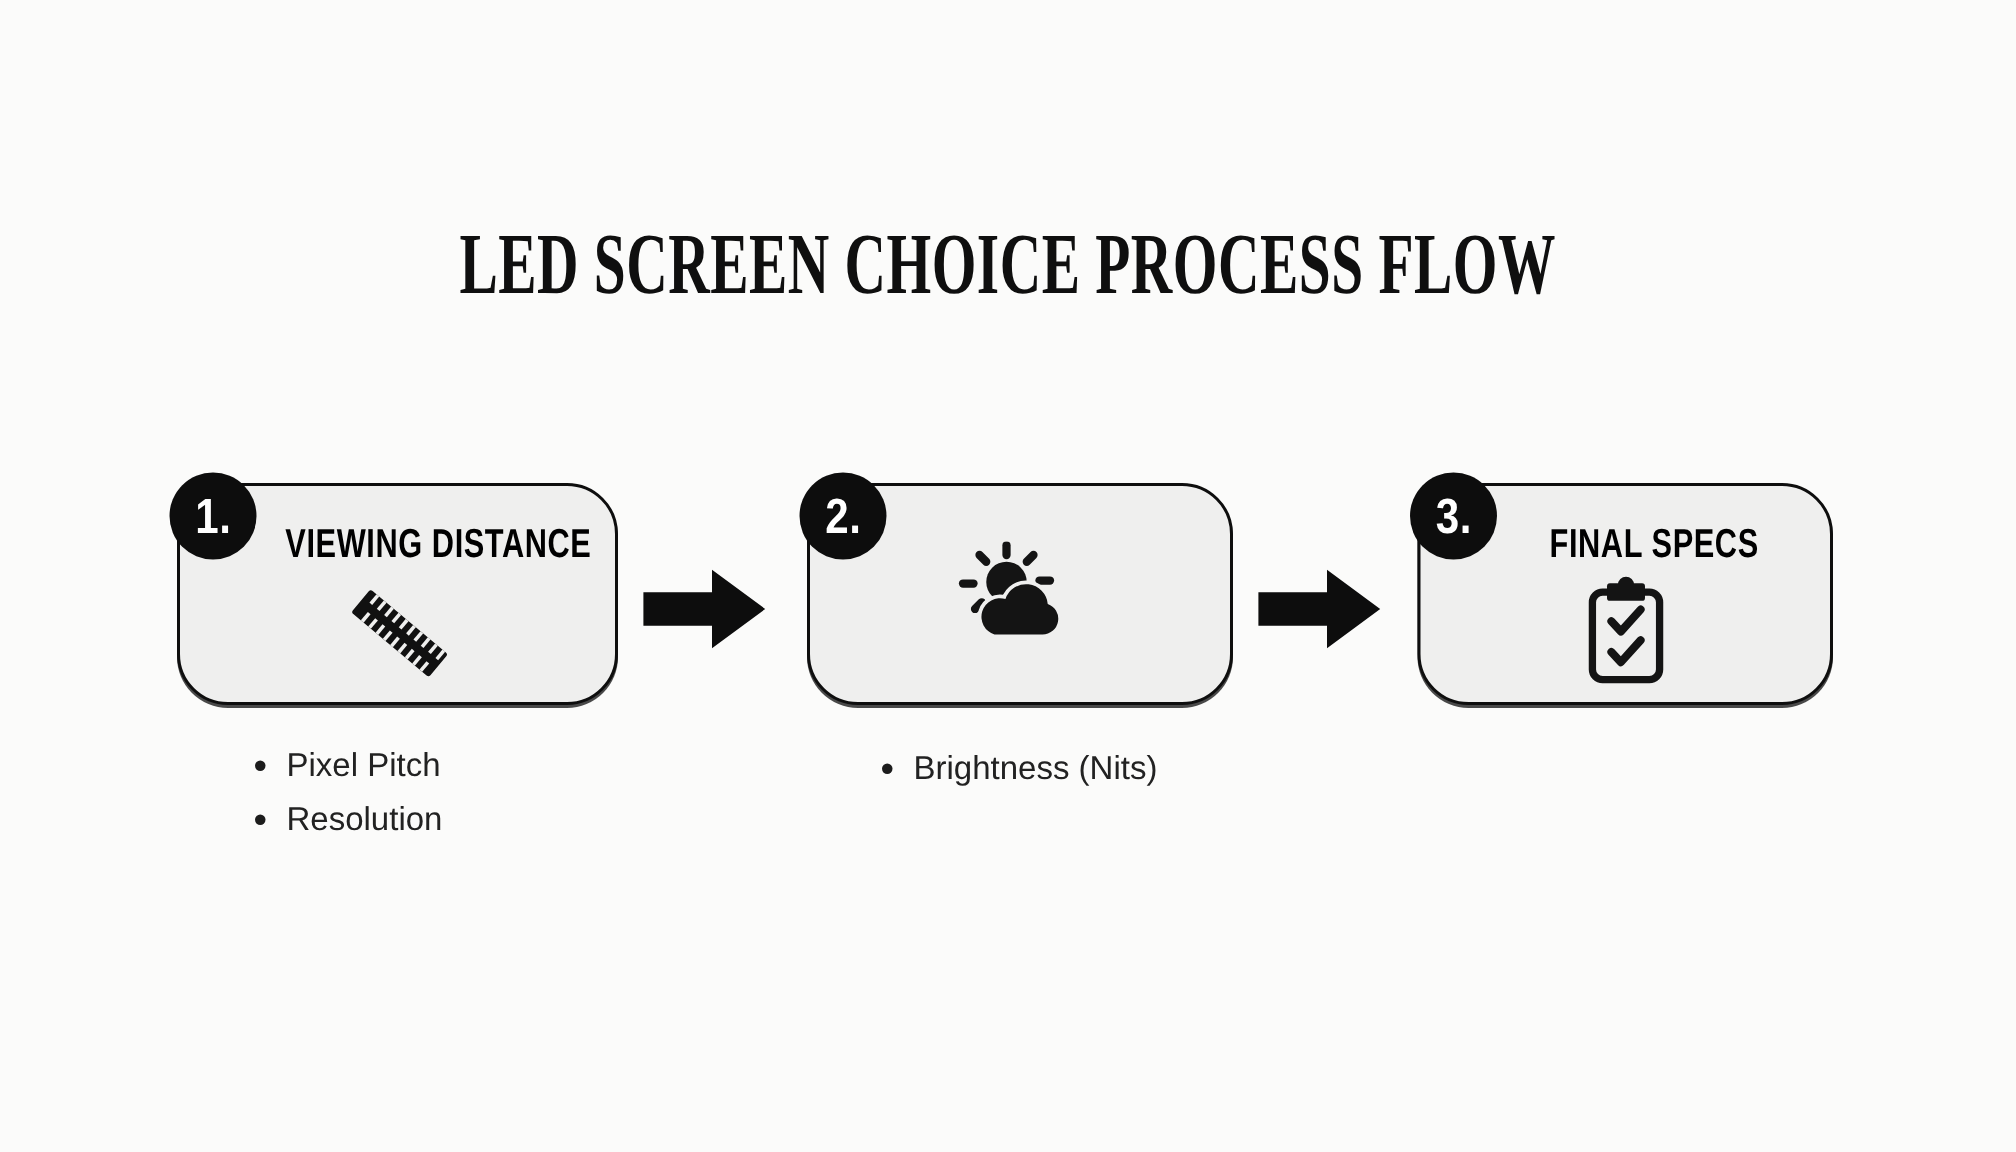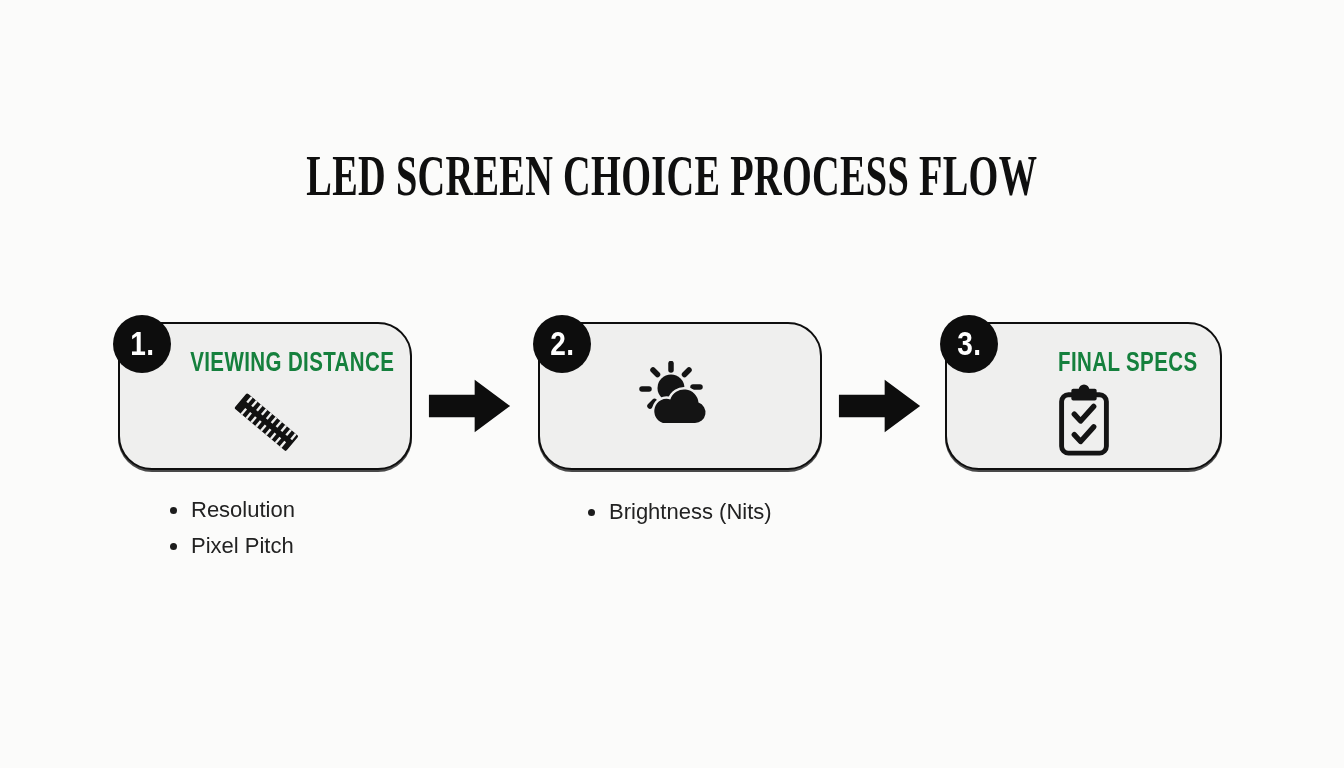--- a/index.html
+++ b/index.html
@@ -35,22 +35,22 @@
   }
   .badge{
     position:absolute;left:-7px;top:-9px;width:58px;height:58px;border-radius:50%;
     background:#0d0d0d;color:#ffffff;
     display:flex;align-items:center;justify-content:center;
     font-weight:700;font-size:33px;
   }
   .badge .condensed{transform:scaleX(0.85);}
   .box-title{
     width:100%;box-sizing:border-box;padding-left:38px;
-    margin-top:24px;text-align:right;
-    font-weight:700;font-size:27px;line-height:28px;color:#15803d;white-space:nowrap;
+    margin-top:24px;text-align:center;
+    font-weight:700;font-size:27px;line-height:28px;color:#000000;white-space:nowrap;
   }
   .box-title .condensed{transform:scaleX(0.76);}
   .icon-wrap{flex:1;display:flex;align-items:center;justify-content:center;margin-top:-2px;}
   .ruler-rot{transform:rotate(40deg);}
 
   
   .bullets{margin:0;padding:0;list-style:none;margin-top:22px;}
   .step-1 .bullets{margin-left:52px;}
   .step-2 .bullets{margin-left:50px;margin-top:24px;}
   .step-3 .bullets{margin-left:55px;}
@@ -106,25 +106,25 @@
             <line x1="62.5" y1="48" x2="62.5" y2="56"></line>
               <line x1="69.5" y1="48" x2="69.5" y2="56"></line>
             <line x1="76.5" y1="48" x2="76.5" y2="56"></line>
           </g>
         </svg>
       </div>
     </div>
     <ul class="bullets">
       <li class="bullet">
         <span class="dot"></span>
-        <span class="bullet-text">Resolution</span>
+        <span class="bullet-text">Pixel Pitch</span>
       </li>
       <li class="bullet">
         <span class="dot"></span>
-        <span class="bullet-text">Pixel Pitch</span>
+        <span class="bullet-text">Resolution</span>
       </li>
     </ul>
   </div>
 
   <svg class="arrow arrow-1" viewBox="0 0 88 60">
     <polygon points="0,18 49,18 49,2 87,30 49,58 49,42 0,42" fill="#0d0d0d"></polygon>
   </svg>
 
   <div class="step step-2">
     <div class="box">

